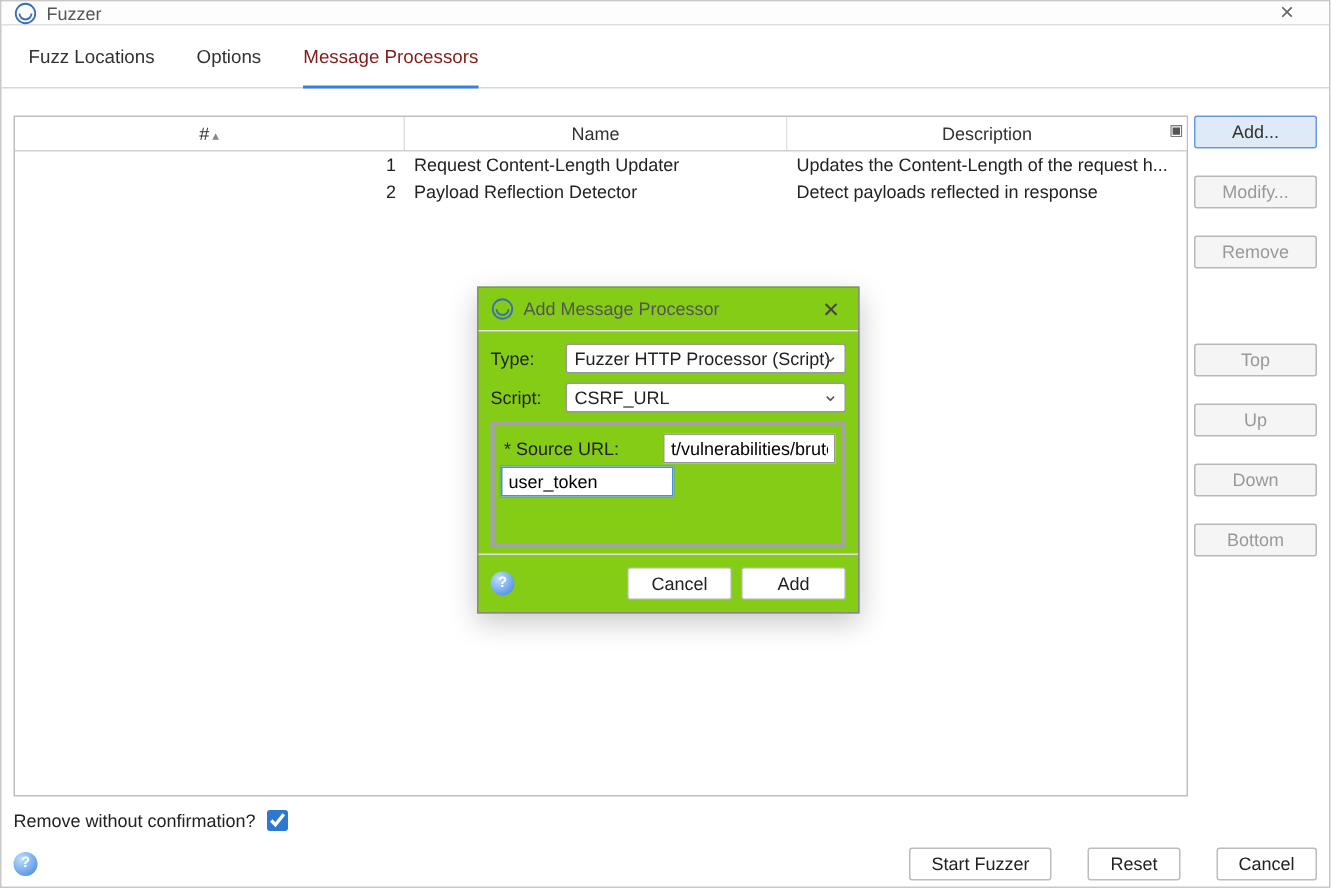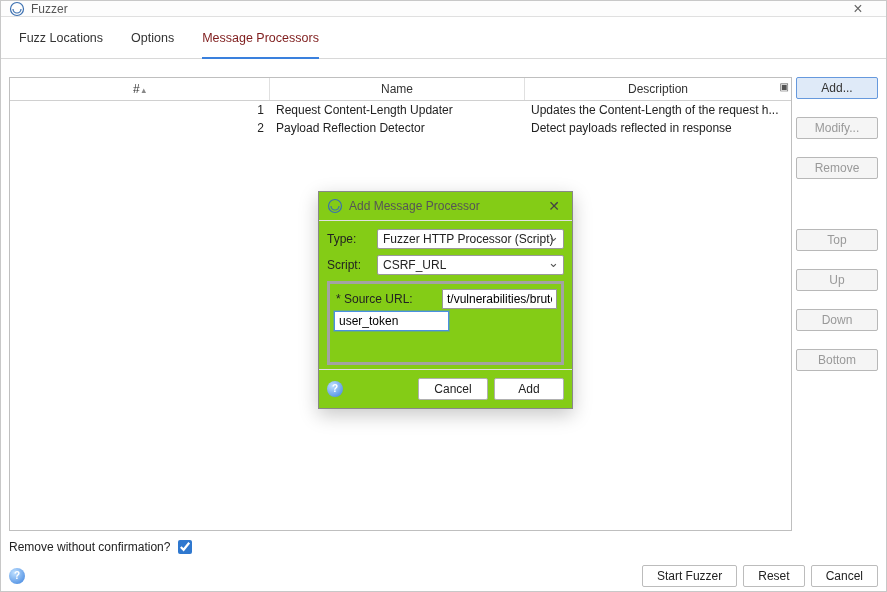--- a/index.html
+++ b/index.html
@@ -161,21 +161,21 @@
     background: radial-gradient(circle at 35% 30%, #bfe0ff, #3a80dd);
     color: #fff;
     font-size: 10px;
     text-align: center;
     line-height: 16px;
     font-weight: bold;
   }
   .bottom-btns {
     margin-left: auto;
     display: flex;
-    gap: 6px;
+    gap: 24px;
     text-align: right;
   }
   .flat-btn {
     background: #fff;
     border: 1px solid #bcbcbc;
     border-radius: 2px;
     padding: 3px 14px;
     font-size: 12px;
     color: #222;
   }

